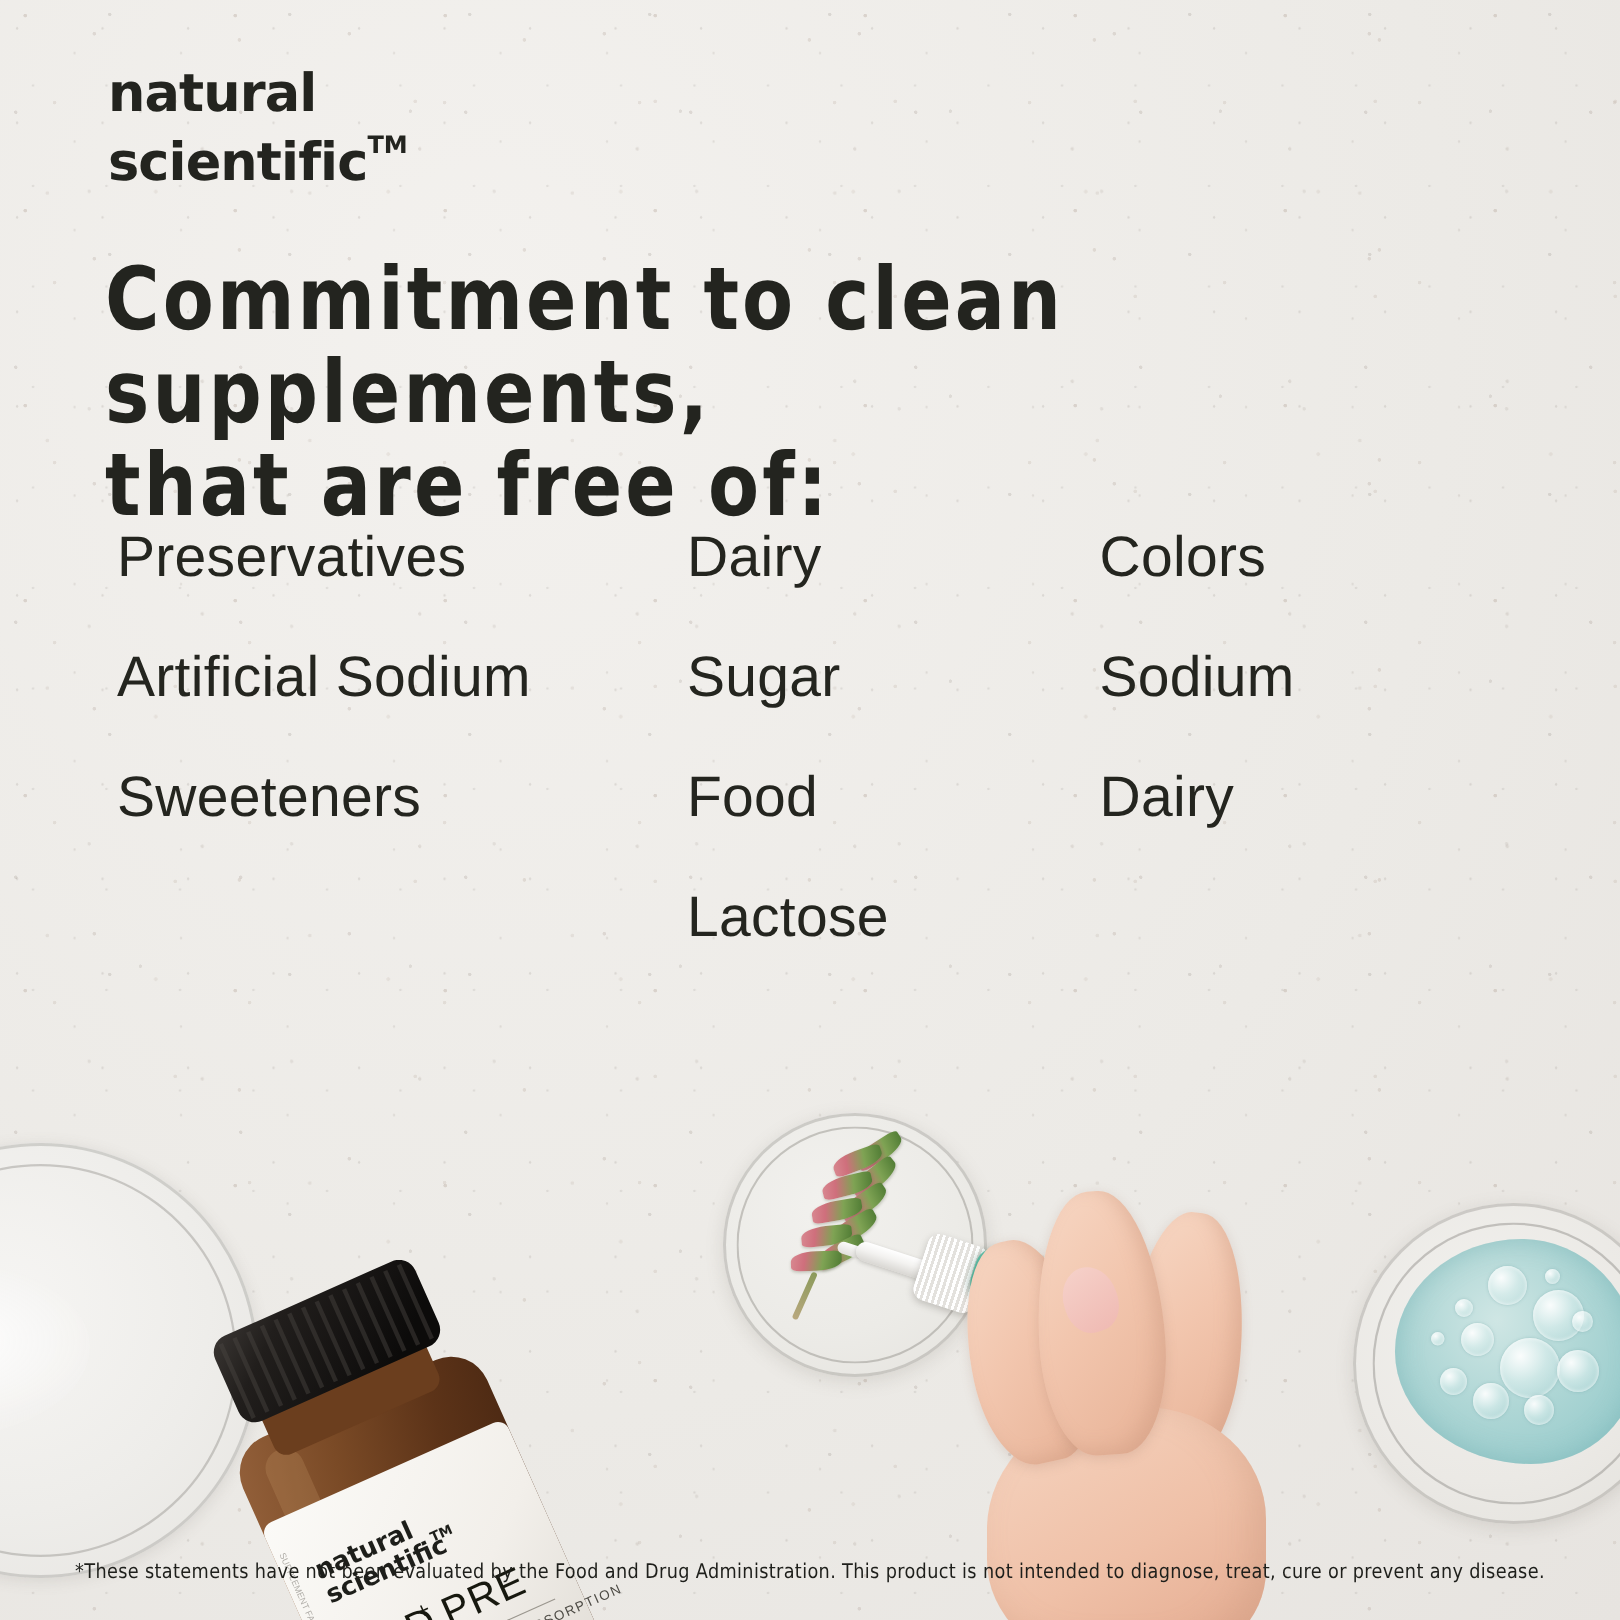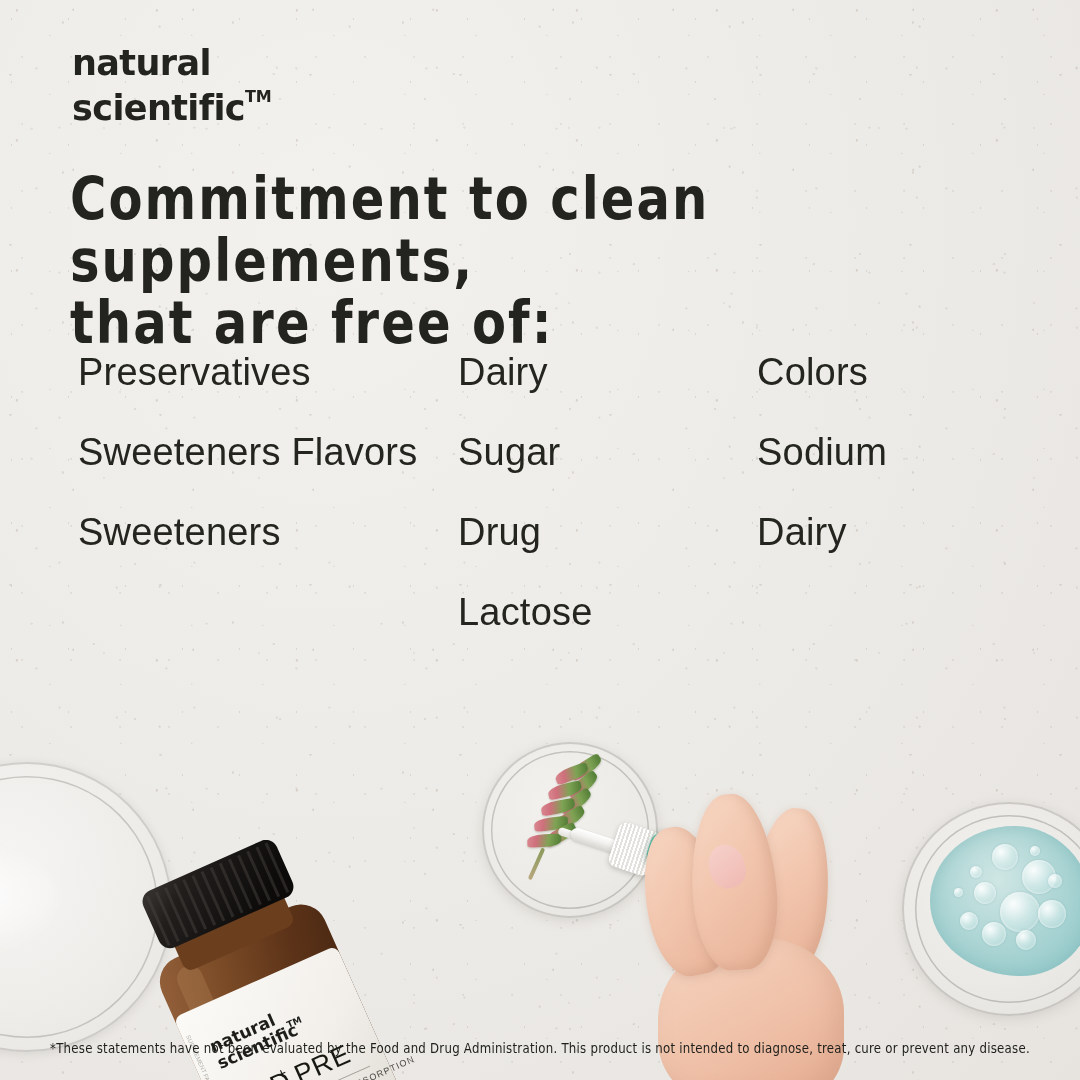--- a/index.html
+++ b/index.html
@@ -68,21 +68,21 @@
     letter-spacing:2.2px;
     transform:scaleX(.95);transform-origin:left top;
   }
   .headline .l2{display:block;}
 
   
   .freelist{position:absolute;left:0;top:352px;width:884px;height:300px;}
   .col{position:absolute;top:0;}
   .col-1{left:78px;}
   .col-2{left:458px;}
-  .col-3{left:733px;margin-left:24px;}
+  .col-3{left:733px;}
   .free-item{
     height:80px;
     color:#24251f;
     font-family:"Liberation Sans",sans-serif;
     font-weight:300;
     font-size:38px;
     line-height:40px;
     letter-spacing:.2px;
     white-space:nowrap;
   }
@@ -223,27 +223,27 @@
   </div>
 
   <div class="headline">
     <span>Commitment to clean supplements,</span>
     <span class="l2">that are free of:</span>
   </div>
 
   <div class="freelist">
     <div class="col col-1">
       <div class="free-item">Preservatives</div>
-      <div class="free-item">Sweeteners Flavors</div>
+      <div class="free-item">Artificial Sodium</div>
       <div class="free-item">Sweeteners</div>
     </div>
     <div class="col col-2">
       <div class="free-item">Dairy</div>
       <div class="free-item">Sugar</div>
-      <div class="free-item">Drug</div>
+      <div class="free-item">Food</div>
       <div class="free-item">Lactose</div>
     </div>
     <div class="col col-3">
       <div class="free-item">Colors</div>
       <div class="free-item">Sodium</div>
       <div class="free-item">Dairy</div>
     </div>
   </div>
 
   <div class="photo">

